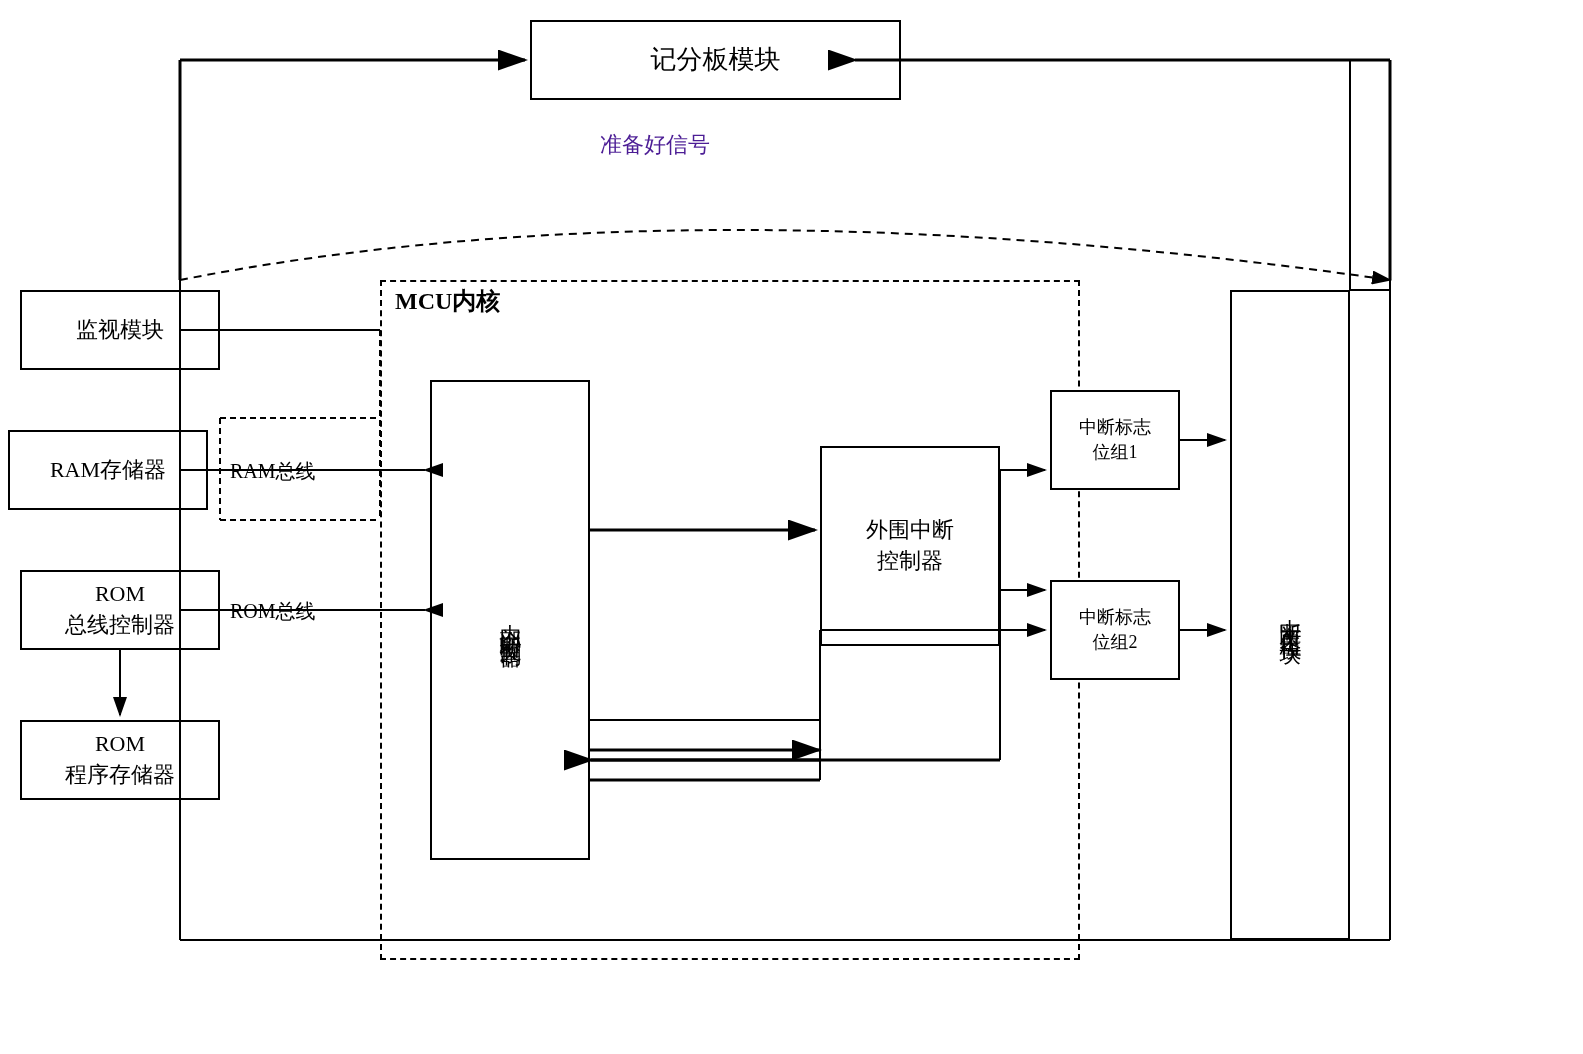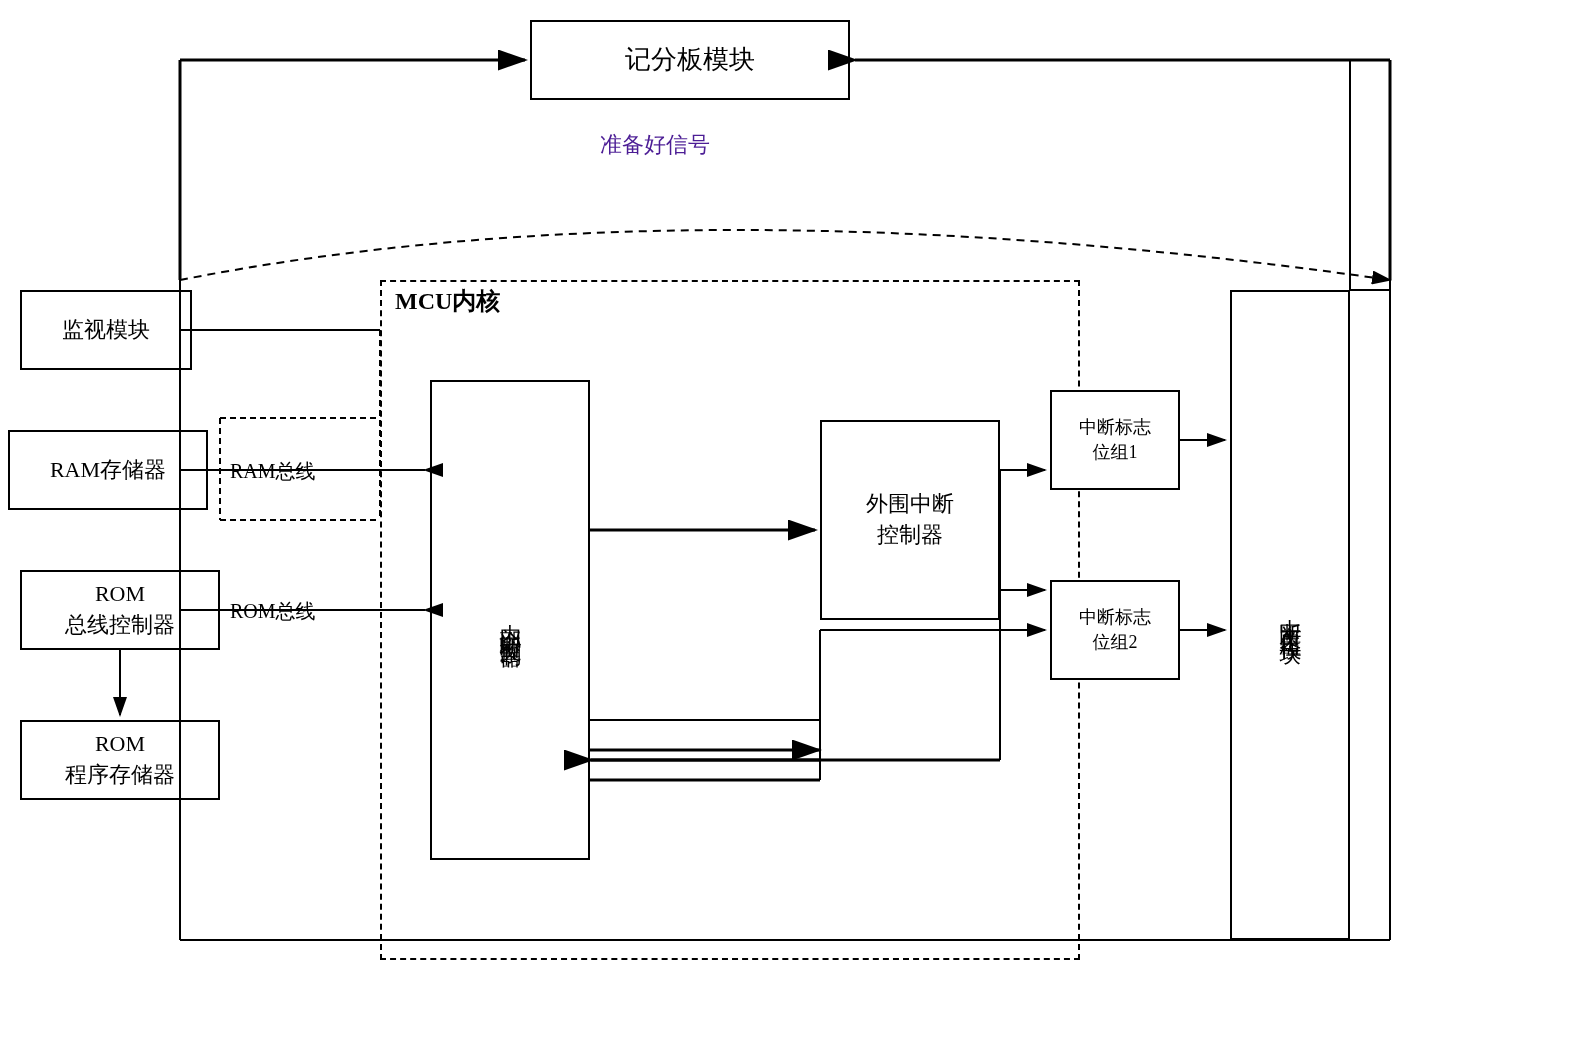--- a/index.html
+++ b/index.html
@@ -31,21 +31,21 @@
       line-height: 1.4;
     }
     .box-dashed {
       border: 2px dashed #000;
       background: #fff;
     }
 
     
     #scoreboard {
       left: 530px; top: 20px;
-      width: 320px; height: 80px;
+      width: 371px; height: 80px;
       font-size: 26px;
     }
 
     
     #ready-signal {
       position: absolute;
       left: 600px; top: 130px;
       font-size: 22px;
       color: #4c1d95;
     }
@@ -61,21 +61,21 @@
     #mcu-label {
       position: absolute;
       left: 395px; top: 285px;
       font-size: 24px;
       font-weight: normal;
     }
 
     
     #monitor {
       left: 20px; top: 290px;
-      width: 172px; height: 80px;
+      width: 200px; height: 80px;
     }
 
     
     #ram-storage {
       left: 8px; top: 430px;
       width: 200px; height: 80px;
     }
 
     
     #rom-bus-ctrl {
@@ -90,21 +90,21 @@
     }
 
     
     #internal-interrupt {
       left: 430px; top: 380px;
       width: 160px; height: 480px;
     }
 
     
     #peripheral-interrupt {
-      left: 820px; top: 420px;
+      left: 820px; top: 446px;
       width: 180px; height: 200px;
     }
 
     
     #int-flag-1 {
       left: 1050px; top: 390px;
       width: 130px; height: 100px;
       font-size: 18px;
     }
 

